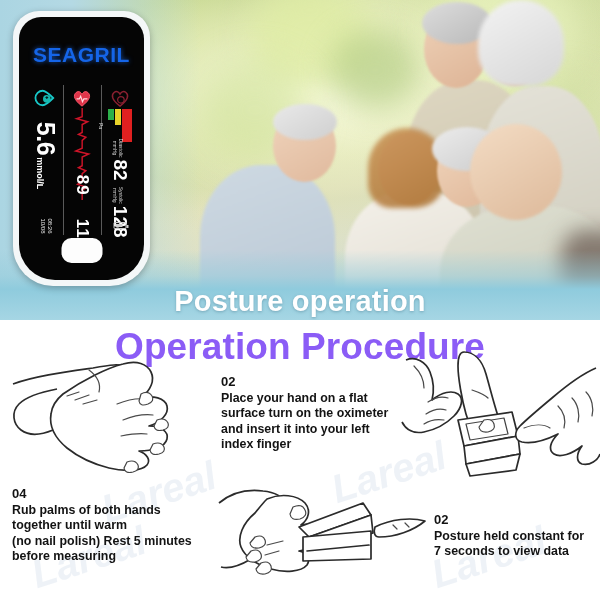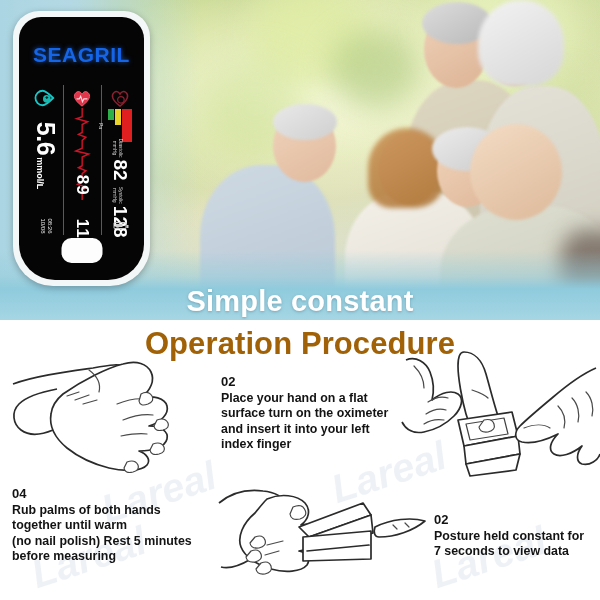--- a/index.html
+++ b/index.html
@@ -131,21 +131,21 @@
     letter-spacing:0.2px;
   }
 
   
   .lower {
     position:absolute; left:0; top:320px; width:600px; height:280px;
     background:#ffffff; overflow:hidden;
   }
   .proc-title {
     position:absolute; left:0; top:6px; width:600px; text-align:center;
-    font-size:31px; font-weight:bold; color:#a16207; letter-spacing:0.1px;
+    font-size:37px; font-weight:bold; color:#8b5cf6; letter-spacing:0.1px;
   }
   .wm { position:absolute; color:rgba(150,175,205,0.16); font-size:40px;
     font-weight:bold; font-style:italic; pointer-events:none; }
 
   .step-text { position:absolute; color:#131313; font-size:12.4px;
     line-height:15.5px; font-weight:bold; }
   .step-num { font-size:13px; font-weight:bold; display:block; margin-bottom:1px;}
 
   svg { display:block; }
   .ln { fill:none; stroke:#2b2b2b; stroke-width:1.7; stroke-linecap:round; stroke-linejoin:round; }
@@ -285,21 +285,21 @@
                 <i></i>
               </div>
           </div>
 
         </div>
 
         <div class="home-btn"></div>
       </div>
     </div>
 
-    <div class="simple-op">Simple constant</div>
+    <div class="simple-op">Posture operation</div>
   </div>
 
   <div class="lower">
 
     <div class="proc-title">Operation Procedure</div>
 
     <div class="wm" style="left:100px;top:150px;transform:rotate(-18deg);">Lareal</div>
     <div class="wm" style="left:330px;top:130px;transform:rotate(-18deg);">Lareal</div>
     <div class="wm" style="left:30px;top:215px;transform:rotate(-18deg);">Lareal</div>
     <div class="wm" style="left:430px;top:215px;transform:rotate(-18deg);">Lareal</div>

